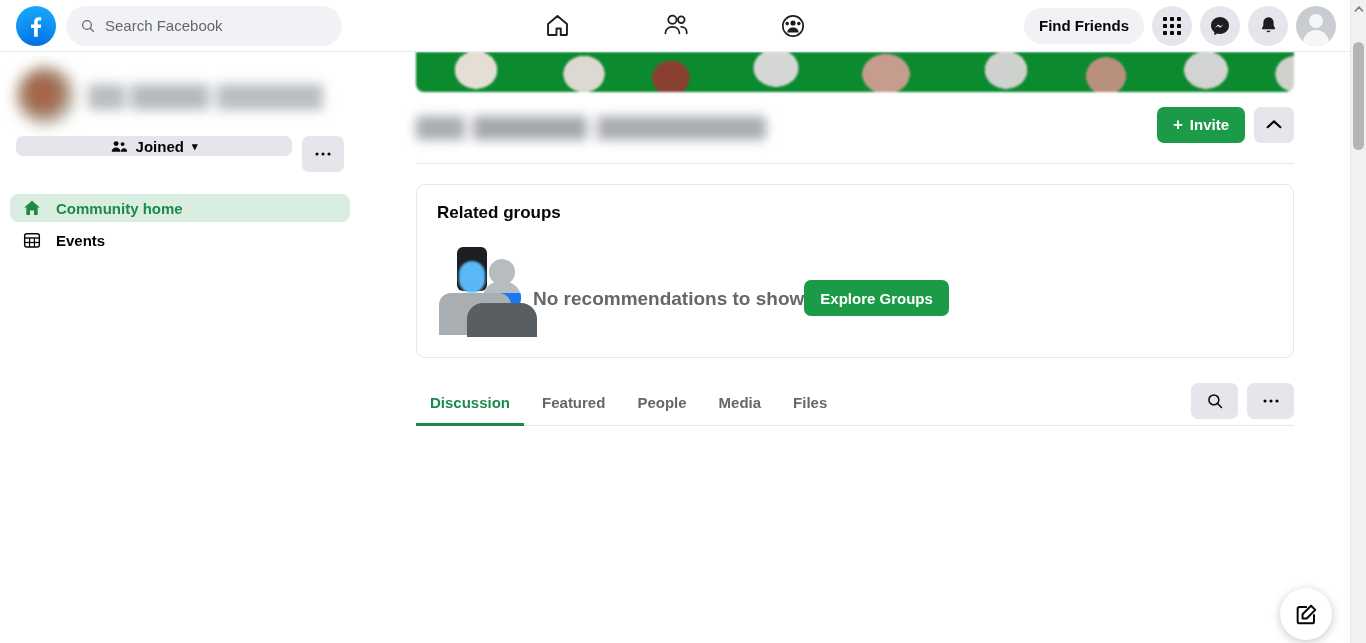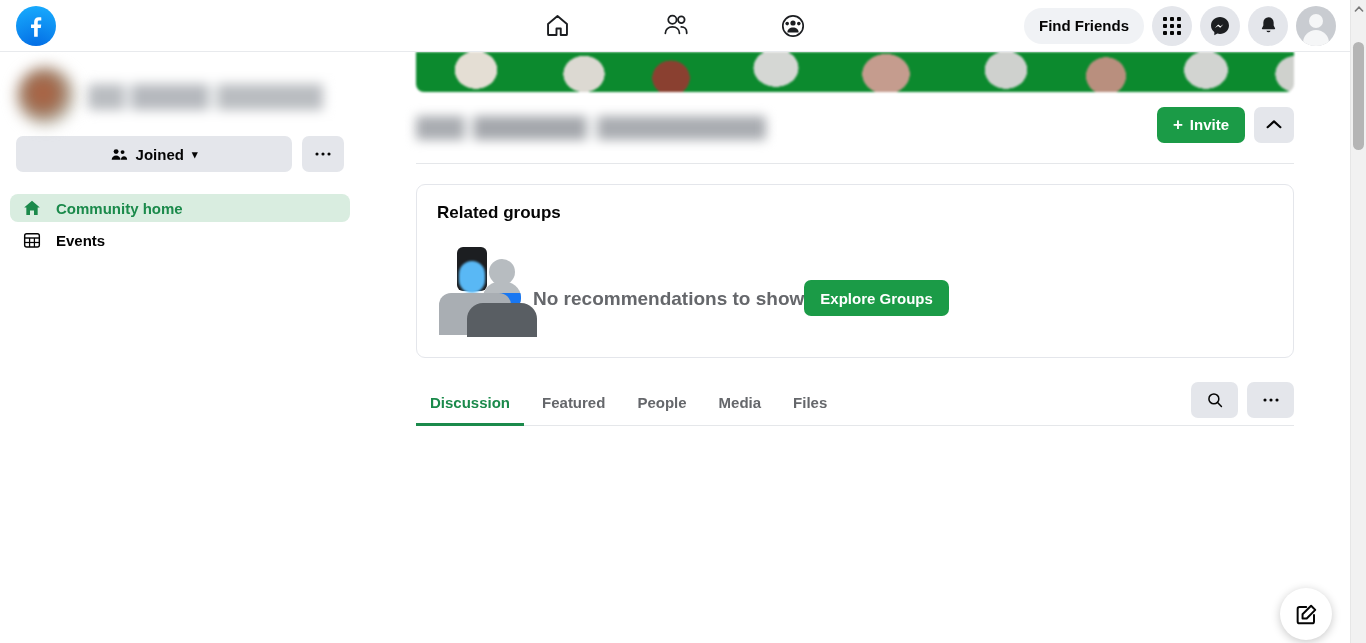--- a/index.html
+++ b/index.html
@@ -73,21 +73,21 @@
     background:radial-gradient(circle at 45% 45%, #b4603f 0%, #9a6a4e 35%, #cfd4cc 70%, #e7eae6 100%);
     filter:blur(7px);
   }
   .grp-name-blur{
     flex:1; height:26px; margin-top:2px;
     background:linear-gradient(90deg,#b9bcc0 0 36px,#eceef0 36px 44px,#b5b8bd 44px 120px,#eef0f1 120px 130px,#b9bcc0 130px 235px,#ffffff 235px 100%);
     filter:blur(6px); border-radius:4px;
   }
   .joined-row{ display:flex; gap:10px; padding:2px 6px 0 6px; }
   .joined-btn{
-    flex:1; height:36px; border-radius:7px; background:#e4e6eb;
+    flex:1; height:20px; border-radius:7px; background:#e4e6eb;
     display:flex; align-items:center; justify-content:center; gap:8px;
     font-size:15px; font-weight:600; cursor:pointer; border:none;
     color:#050505; font-family:"Liberation Sans", sans-serif;
   }
   .dots-btn{
     width:42px; height:36px; border-radius:7px; background:#e4e6eb;
     display:flex; align-items:center; justify-content:center; cursor:pointer;
   }
   .side-nav{ margin-top:22px; }
   .side-item{
@@ -163,21 +163,21 @@
     border-radius:16px 16px 0 0; background:#595e63; }
   .empty-txt{ margin-top:18px; font-size:19px; font-weight:700; color:#65676b; }
   .explore-btn{
     margin-top:16px; height:36px; padding:0 16px; border-radius:7px;
     background:#1b9b47; color:#fff; font-size:15px; font-weight:700;
     border:none; cursor:pointer; font-family:"Liberation Sans", sans-serif;
   }
 
   
   .tabbar{
-    margin:22px 56px 0 56px; display:flex; align-items:center;
+    margin:22px 56px 0 56px; display:flex; align-items:flex-end;
     justify-content:space-between; border-bottom:1px solid #e5e7ea;
   }
   .tabs{ display:flex; gap:4px; }
   .tab{
     padding:14px 14px 12px 14px; font-size:15px; font-weight:600;
     color:#65676b; cursor:pointer; border-bottom:3px solid transparent;
     margin-bottom:-1px;
   }
   .tab.active{ color:#1b8a4b; border-bottom-color:#1b8a4b; }
   .tab-actions{ display:flex; gap:9px; padding-bottom:6px; }
@@ -235,20 +235,27 @@
 <body>
 
 <div class="topbar">
 
   <div class="fb-logo">
     <svg width="26" height="26" viewBox="0 0 24 24" aria-hidden="true">
       <path fill="#ffffff" d="M13.6 22v-8.2h2.8l.42-3.2H13.6V8.55c0-.93.26-1.56 1.58-1.56h1.7V4.13C16.58 4.09 15.57 4 14.4 4c-2.46 0-4.14 1.5-4.14 4.25v2.35H7.4v3.2h2.86V22h3.34z"></path>
     </svg>
   </div>
 
+  <div class="search-pill">
+    <svg width="16" height="16" viewBox="0 0 24 24">
+      <circle cx="10.5" cy="10.5" r="6.6" fill="none" stroke="#65676b" stroke-width="1.9"></circle>
+      <line x1="15.4" y1="15.4" x2="20.4" y2="20.4" stroke="#65676b" stroke-width="1.9" stroke-linecap="round"></line>
+    </svg>
+    <span class="ph">Search Facebook</span>
+  </div>
 
   <div class="center-nav">
     <div class="nav-ico">
       <svg width="27" height="27" viewBox="0 0 24 24">
         <path d="M3.6 10.6 12 3.6l8.4 7v9.1a.8.8 0 0 1-.8.8h-4.7v-5.8h-3.8v5.8H4.4a.8.8 0 0 1-.8-.8z" fill="none" stroke="#1c1e21" stroke-width="1.7" stroke-linejoin="round"></path>
       </svg>
     </div>
     <div class="nav-ico">
       <svg width="29" height="29" viewBox="0 0 28 28">
         <circle cx="11" cy="8.4" r="4" fill="none" stroke="#1c1e21" stroke-width="1.7"></circle>

